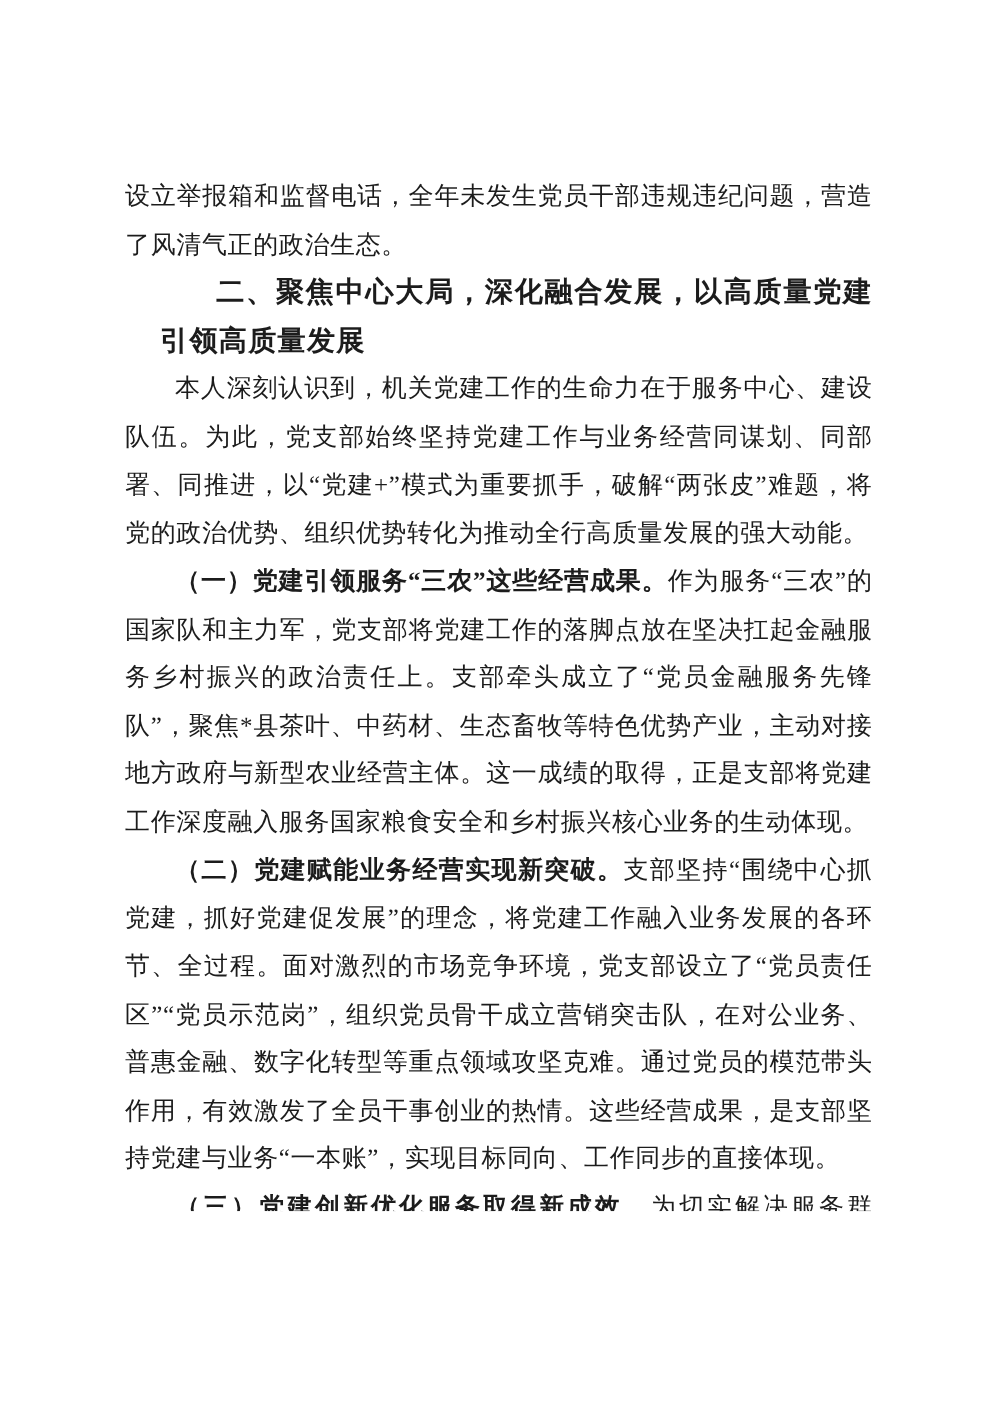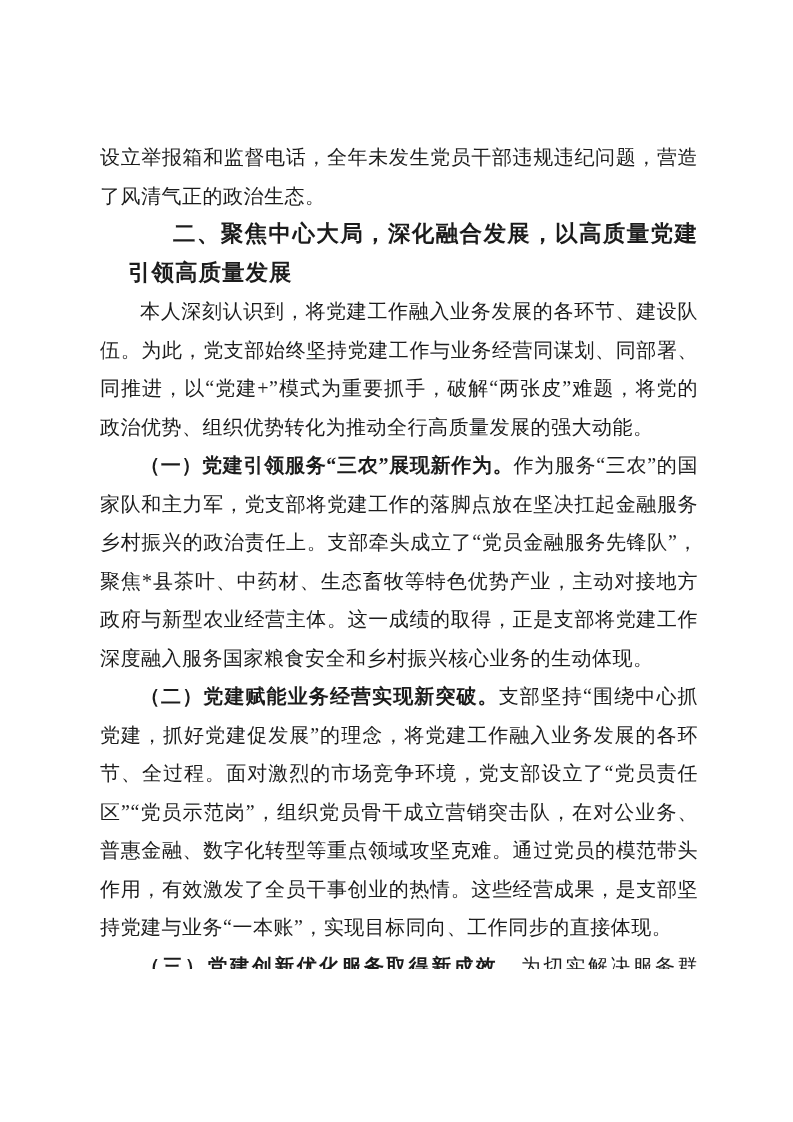--- a/index.html
+++ b/index.html
@@ -58,21 +58,21 @@
     margin: 0 10px;
   }
 </style>
 </head>
 <body>
 
 <div class="page">
   <div class="content" id="doc-body">
       <p class="para body"><span>设立举报箱和监督电话，全年未发生党员干部违规违纪问题，营造了风清气正的政治生态。</span></p>
       <p class="para heading indent"><span>二、聚焦中心大局，深化融合发展，以高质量党建引领高质量发展</span></p>
-      <p class="para body indent"><span>本人深刻认识到，将党建工作融入业务发展的各环节、建设队伍。为此，党支部始终坚持党建工作与业务经营同谋划、同部署、同推进，以“党建+”模式为重要抓手，破解“两张皮”难题，将党的政治优势、组织优势转化为推动全行高质量发展的强大动能。</span></p>
-      <p class="para body indent"><span class="lead">（一）党建引领服务“三农”展现新作为。</span><span>作为服务“三农”的国家队和主力军，党支部将党建工作的落脚点放在坚决扛起金融服务乡村振兴的政治责任上。支部牵头成立了“党员金融服务先锋队”，聚焦*县茶叶、中药材、生态畜牧等特色优势产业，主动对接地方政府与新型农业经营主体。这一成绩的取得，正是支部将党建工作深度融入服务国家粮食安全和乡村振兴核心业务的生动体现。</span></p>
+      <p class="para body indent"><span>本人深刻认识到，机关党建工作的生命力在于服务中心、建设队伍。为此，党支部始终坚持党建工作与业务经营同谋划、同部署、同推进，以“党建+”模式为重要抓手，破解“两张皮”难题，将党的政治优势、组织优势转化为推动全行高质量发展的强大动能。</span></p>
+      <p class="para body indent"><span class="lead">（一）党建引领服务“三农”这些经营成果。</span><span>作为服务“三农”的国家队和主力军，党支部将党建工作的落脚点放在坚决扛起金融服务乡村振兴的政治责任上。支部牵头成立了“党员金融服务先锋队”，聚焦*县茶叶、中药材、生态畜牧等特色优势产业，主动对接地方政府与新型农业经营主体。这一成绩的取得，正是支部将党建工作深度融入服务国家粮食安全和乡村振兴核心业务的生动体现。</span></p>
       <p class="para body indent"><span class="lead">（二）党建赋能业务经营实现新突破。</span><span>支部坚持“围绕中心抓党建，抓好党建促发展”的理念，将党建工作融入业务发展的各环节、全过程。面对激烈的市场竞争环境，党支部设立了“党员责任区”“党员示范岗”，组织党员骨干成立营销突击队，在对公业务、普惠金融、数字化转型等重点领域攻坚克难。通过党员的模范带头作用，有效激发了全员干事创业的热情。这些经营成果，是支部坚持党建与业务“一本账”，实现目标同向、工作同步的直接体现。</span></p>
       <p class="para body indent"><span class="lead">（三）党建创新优化服务取得新成效。</span><span>为切实解决服务群众“最后一</span></p>
     </div>
   <div class="footer">
     <span class="dash">—</span><span>3</span><span class="dash">—</span>
   </div>
 </div>
 
 </body></html>

